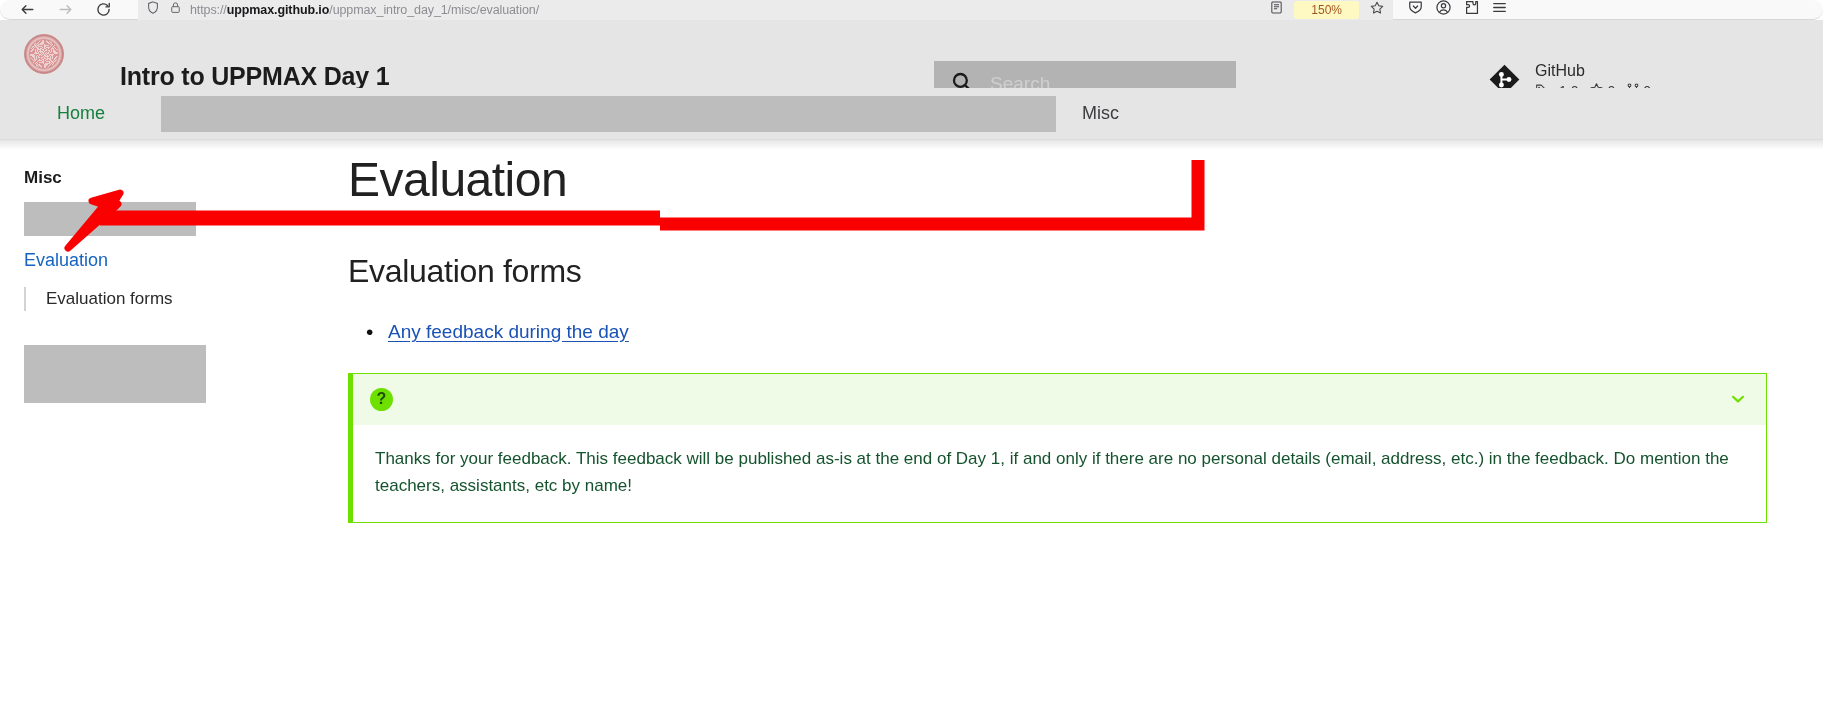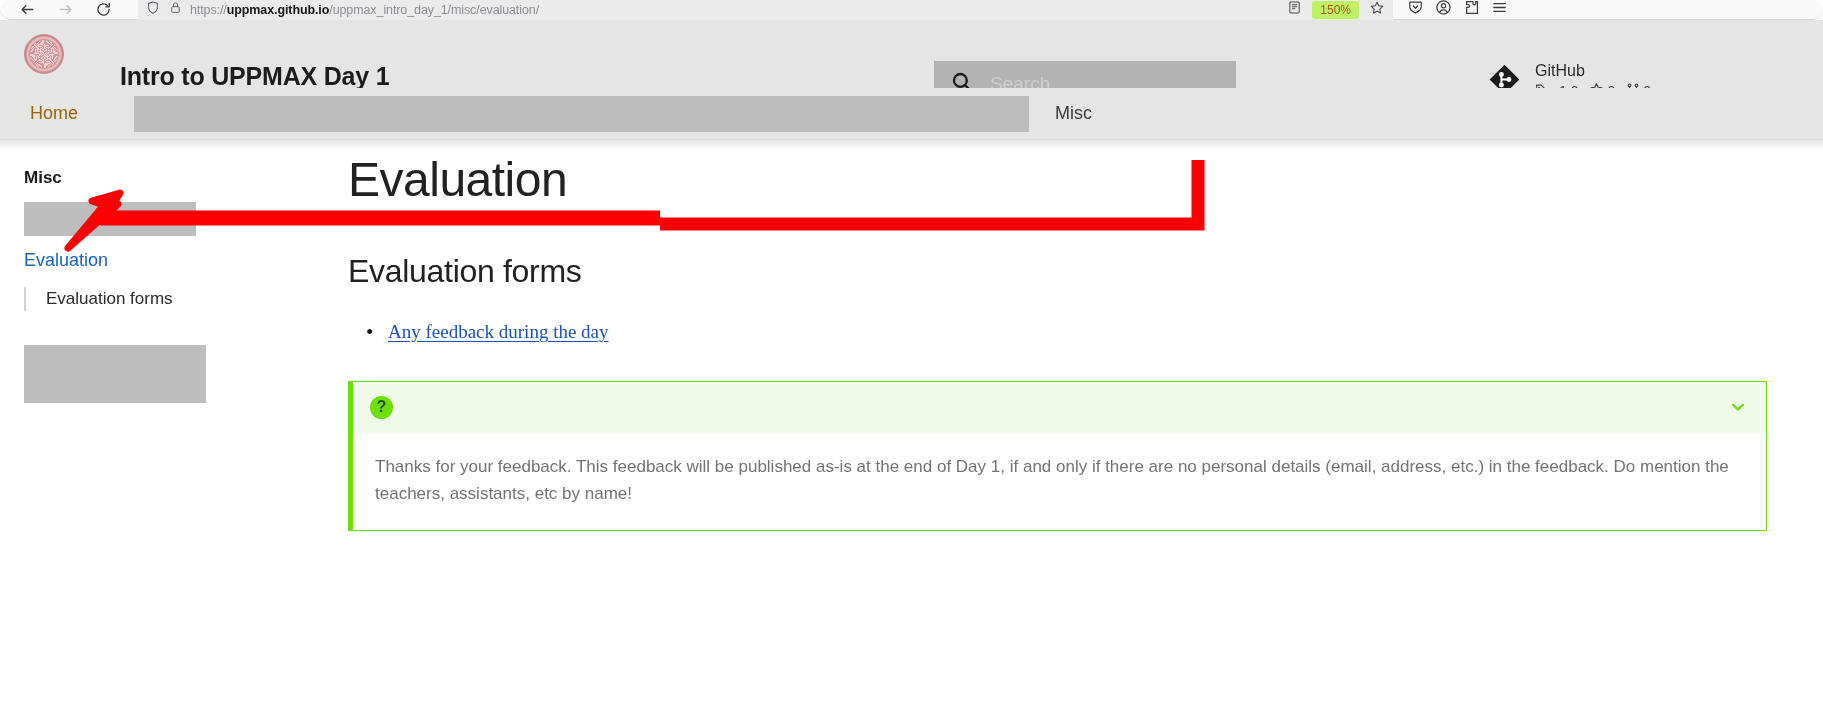--- a/index.html
+++ b/index.html
@@ -52,23 +52,23 @@
     letter-spacing: -0.1px;
   }
   .url-text b { color: #18181b; font-weight: 600; }
   .urlbar-right {
     margin-left: auto;
     display: flex; align-items: center; gap: 10px;
   }
   .zoom-badge {
     font-size: 12px;
     color: #a6551e;
-    background: #bef264;
+    background: #fef9c3;
     border-radius: 3px;
-    padding: 1px 8px;
+    padding: 1px 17px;
     line-height: 16px;
   }
   .chrome-right {
     display: flex; align-items: center; gap: 11px;
     color: #3b3b3e;
     padding-left: 4px;
   }
 
   
   .site-header {
@@ -137,22 +137,23 @@
     height: 52px;
     background: #e5e5e5;
     display: flex;
     align-items: center;
     padding: 0 22px;
     border-bottom: 1px solid #dcdcdc;
     position: relative;
   }
   .nav-item {
     font-size: 18px;
-    color: #a16207;
+    color: #15803d;
     padding: 0 8px;
+    margin-left: 27px;
   }
   .nav-redacted {
     width: 895px; height: 36px;
     background: #bdbdbd;
     margin-left: 48px;
   }
   .nav-item.misc { margin-left: 18px; color: #3c3c40; }
 
   
   .page-body {
@@ -213,21 +214,21 @@
     letter-spacing: -0.5px;
     margin-bottom: 46px;
   }
   .page-h2 {
     font-size: 32px;
     font-weight: 300;
     color: #212121;
     letter-spacing: -0.3px;
     margin-bottom: 28px;
   }
-  .bullet-list { list-style: none; padding-left: 40px; margin-bottom: 34px; font-family: Liberation Serif, serif; }
+  .bullet-list { list-style: none; padding-left: 40px; margin-bottom: 26px; }
   .bullet-list li {
     position: relative;
     font-size: 19px;
     line-height: 1.5;
   }
   .bullet-list li::before {
     content: "•";
     position: absolute;
     left: -22px;
     color: #111;
@@ -269,21 +270,21 @@
   }
   .adm-chevron {
     margin-left: auto;
     color: #6ee000;
     display: flex; align-items: center;
   }
   .adm-body {
     padding: 20px 22px 22px 22px;
     font-size: 17px;
     line-height: 1.62;
-    color: #737373;
+    color: #14532d;
   }
 
   
   .annotation {
     position: absolute;
     left: 0; top: 0;
     width: 1823px; height: 701px;
     pointer-events: none;
     z-index: 50;
   }

